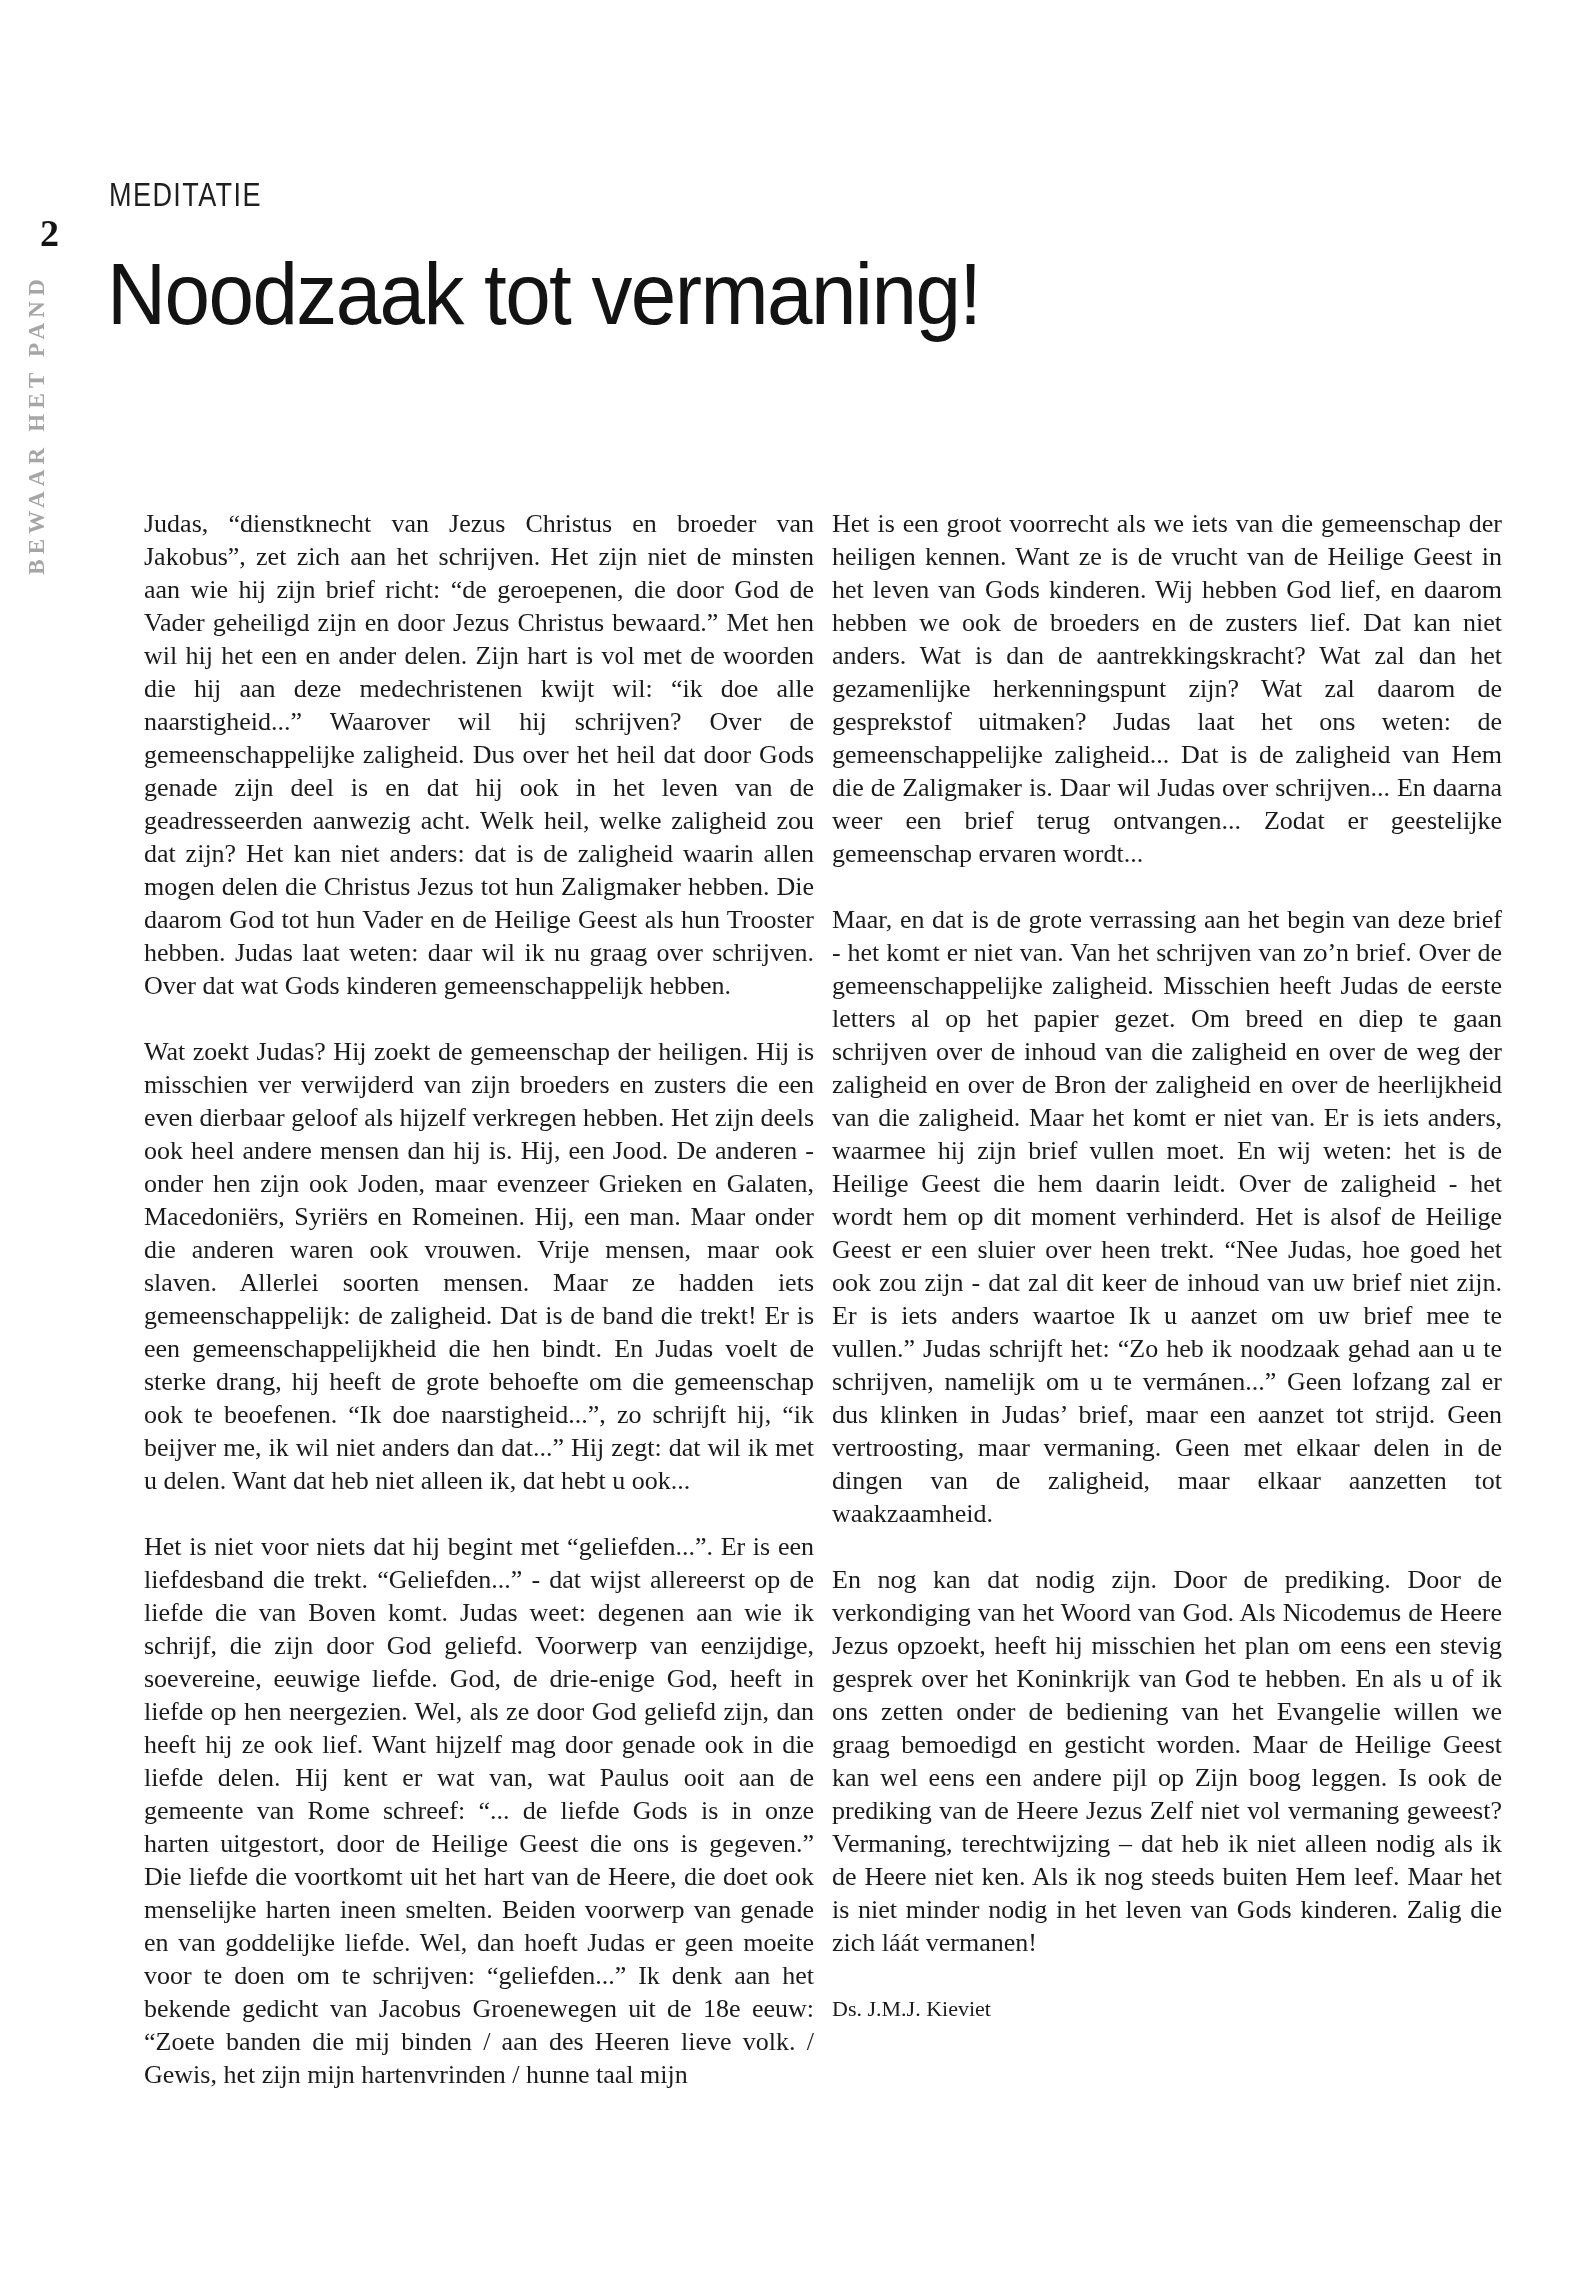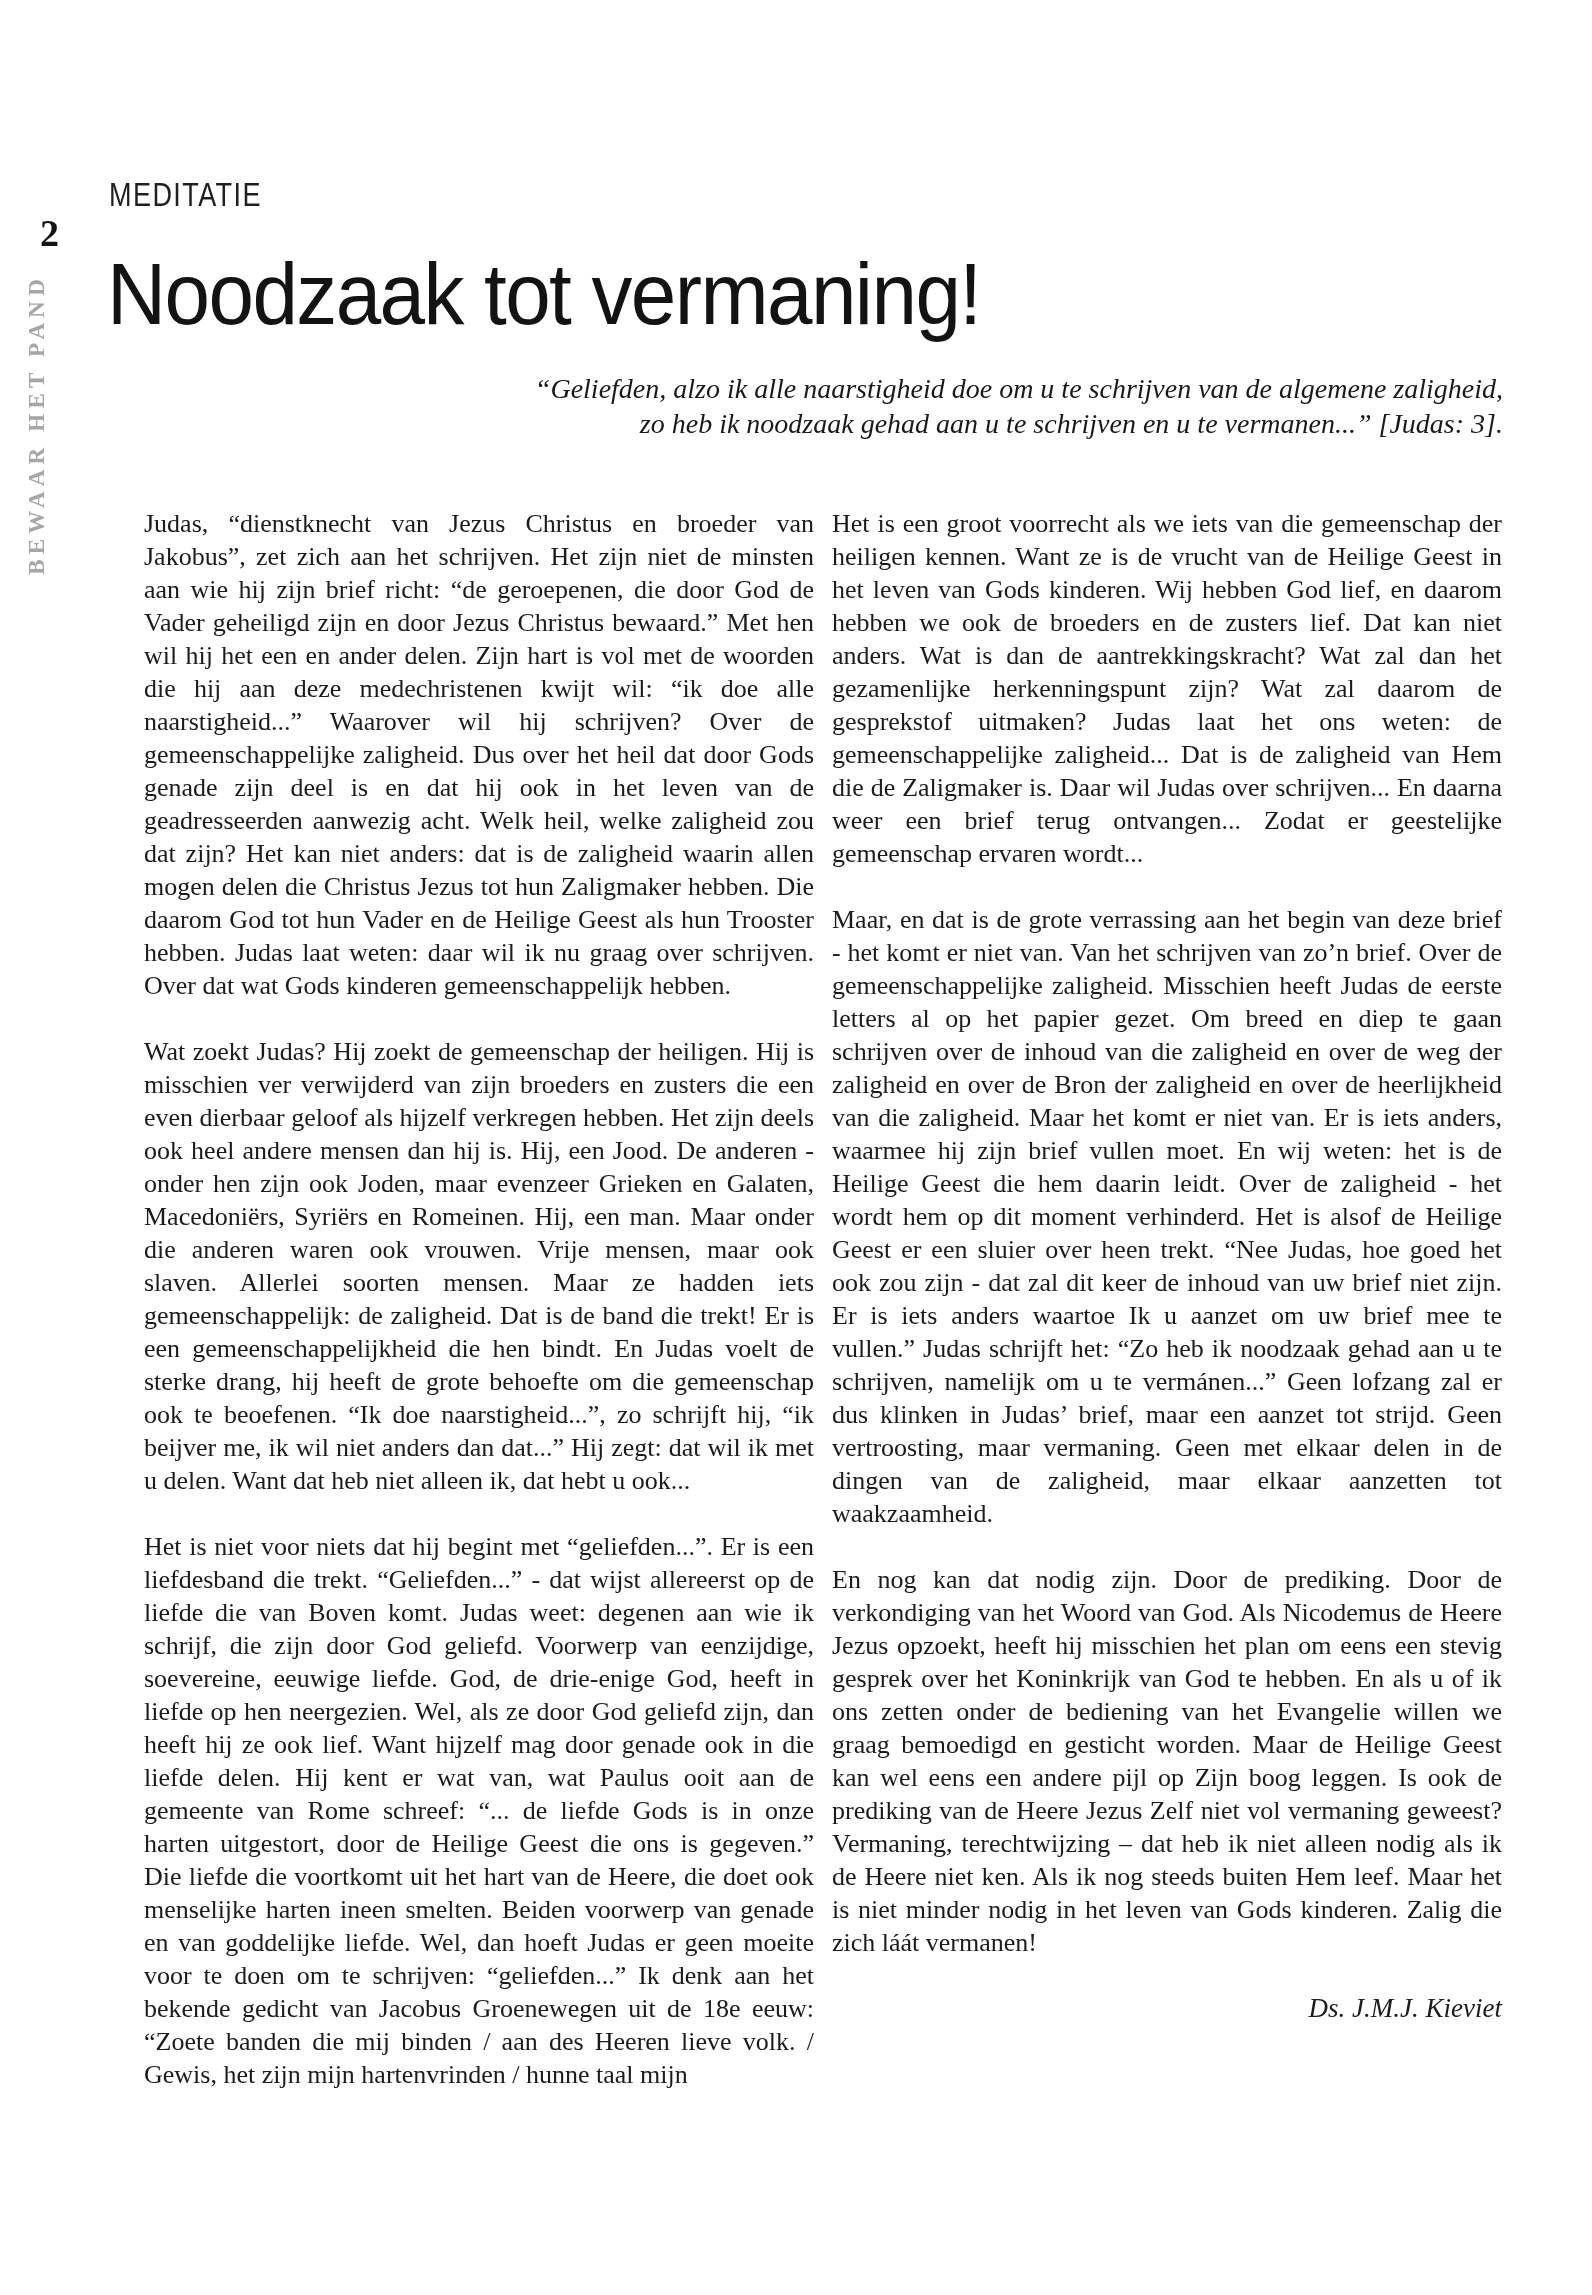--- a/index.html
+++ b/index.html
@@ -85,42 +85,37 @@
     width: 670px;
     font-size: 26px;
     line-height: 33px;
     text-align: justify;
     color: #1b1b1b;
   }
   .column p { margin: 0 0 33px 0; }
   .column-left  { left: 109px; margin-left: 35px; }
   .column-right { left: 832px; }
   .signature {
-    text-align: right;
-    font-style: italic;
-    font-size: 27px;
+    text-align: left;
+    font-size: 22px;
   }
 </style>
 </head>
 <body>
 
 <div class="page">
 
   <div class="page-number">2</div>
 
   <div class="vertical-label">BEWAAR HET PAND</div>
 
   <div class="section-label">MEDITATIE</div>
 
   <h1 class="article-title">Noodzaak tot vermaning!</h1>
 
-  <div class="quote">
-    <div>“Geliefden, alzo ik alle naarstigheid doe om u te schrijven van de algemene zaligheid,</div>
-    <div>zo heb ik noodzaak gehad aan u te schrijven en u te vermanen...” [Judas: 3].</div>
-  </div>
 
   <div class="column column-left">
     <p>Judas, “dienstknecht van Jezus Christus en broeder van Jakobus”, zet zich aan het schrijven. Het zijn niet de minsten aan wie hij zijn brief richt: “de geroepenen, die door God de Vader geheiligd zijn en door Jezus Christus bewaard.” Met hen wil hij het een en ander delen. Zijn hart is vol met de woorden die hij aan deze medechristenen kwijt wil: “ik doe alle naarstigheid...” Waarover wil hij schrijven? Over de gemeenschappelijke zaligheid. Dus over het heil dat door Gods genade zijn deel is en dat hij ook in het leven van de geadresseerden aanwezig acht. Welk heil, welke zaligheid zou dat zijn? Het kan niet anders: dat is de zaligheid waarin allen mogen delen die Christus Jezus tot hun Zaligmaker hebben. Die daarom God tot hun Vader en de Heilige Geest als hun Trooster hebben. Judas laat weten: daar wil ik nu graag over schrijven. Over dat wat Gods kinderen gemeenschappelijk hebben.</p>
     <p>Wat zoekt Judas? Hij zoekt de gemeenschap der heiligen. Hij is misschien ver verwijderd van zijn broeders en zusters die een even dierbaar geloof als hijzelf verkregen hebben. Het zijn deels ook heel andere mensen dan hij is. Hij, een Jood. De anderen - onder hen zijn ook Joden, maar evenzeer Grieken en Galaten, Macedoniërs, Syriërs en Romeinen. Hij, een man. Maar onder die anderen waren ook vrouwen. Vrije mensen, maar ook slaven. Allerlei soorten mensen. Maar ze hadden iets gemeenschappelijk: de zaligheid. Dat is de band die trekt! Er is een gemeenschappelijkheid die hen bindt. En Judas voelt de sterke drang, hij heeft de grote behoefte om die gemeenschap ook te beoefenen. “Ik doe naarstigheid...”, zo schrijft hij, “ik beijver me, ik wil niet anders dan dat...” Hij zegt: dat wil ik met u delen. Want dat heb niet alleen ik, dat hebt u ook...</p>
     <p>Het is niet voor niets dat hij begint met “geliefden...”. Er is een liefdesband die trekt. “Geliefden...” - dat wijst allereerst op de liefde die van Boven komt. Judas weet: degenen aan wie ik schrijf, die zijn door God geliefd. Voorwerp van eenzijdige, soevereine, eeuwige liefde. God, de drie-enige God, heeft in liefde op hen neergezien. Wel, als ze door God geliefd zijn, dan heeft hij ze ook lief. Want hijzelf mag door genade ook in die liefde delen. Hij kent er wat van, wat Paulus ooit aan de gemeente van Rome schreef: “... de liefde Gods is in onze harten uitgestort, door de Heilige Geest die ons is gegeven.” Die liefde die voortkomt uit het hart van de Heere, die doet ook menselijke harten ineen smelten. Beiden voorwerp van genade en van goddelijke liefde. Wel, dan hoeft Judas er geen moeite voor te doen om te schrijven: “geliefden...” Ik denk aan het bekende gedicht van Jacobus Groenewegen uit de 18e eeuw: “Zoete banden die mij binden / aan des Heeren lieve volk. / Gewis, het zijn mijn hartenvrinden / hunne taal mijn</p>
   </div>
 
   <div class="column column-right">
     <p>Het is een groot voorrecht als we iets van die gemeenschap der heiligen kennen. Want ze is de vrucht van de Heilige Geest in het leven van Gods kinderen. Wij hebben God lief, en daarom hebben we ook de broeders en de zusters lief. Dat kan niet anders. Wat is dan de aantrekkingskracht? Wat zal dan het gezamenlijke herkenningspunt zijn? Wat zal daarom de gesprekstof uitmaken? Judas laat het ons weten: de gemeenschappelijke zaligheid... Dat is de zaligheid van Hem die de Zaligmaker is. Daar wil Judas over schrijven... En daarna weer een brief terug ontvangen... Zodat er geestelijke gemeenschap ervaren wordt...</p>
     <p>Maar, en dat is de grote verrassing aan het begin van deze brief - het komt er niet van. Van het schrijven van zo’n brief. Over de gemeenschappelijke zaligheid. Misschien heeft Judas de eerste letters al op het papier gezet. Om breed en diep te gaan schrijven over de inhoud van die zaligheid en over de weg der zaligheid en over de Bron der zaligheid en over de heerlijkheid van die zaligheid. Maar het komt er niet van. Er is iets anders, waarmee hij zijn brief vullen moet. En wij weten: het is de Heilige Geest die hem daarin leidt. Over de zaligheid - het wordt hem op dit moment verhinderd. Het is alsof de Heilige Geest er een sluier over heen trekt. “Nee Judas, hoe goed het ook zou zijn - dat zal dit keer de inhoud van uw brief niet zijn. Er is iets anders waartoe Ik u aanzet om uw brief mee te vullen.” Judas schrijft het: “Zo heb ik noodzaak gehad aan u te schrijven, namelijk om u te vermánen...” Geen lofzang zal er dus klinken in Judas’ brief, maar een aanzet tot strijd. Geen vertroosting, maar vermaning. Geen met elkaar delen in de dingen van de zaligheid, maar elkaar aanzetten tot waakzaamheid.</p>

